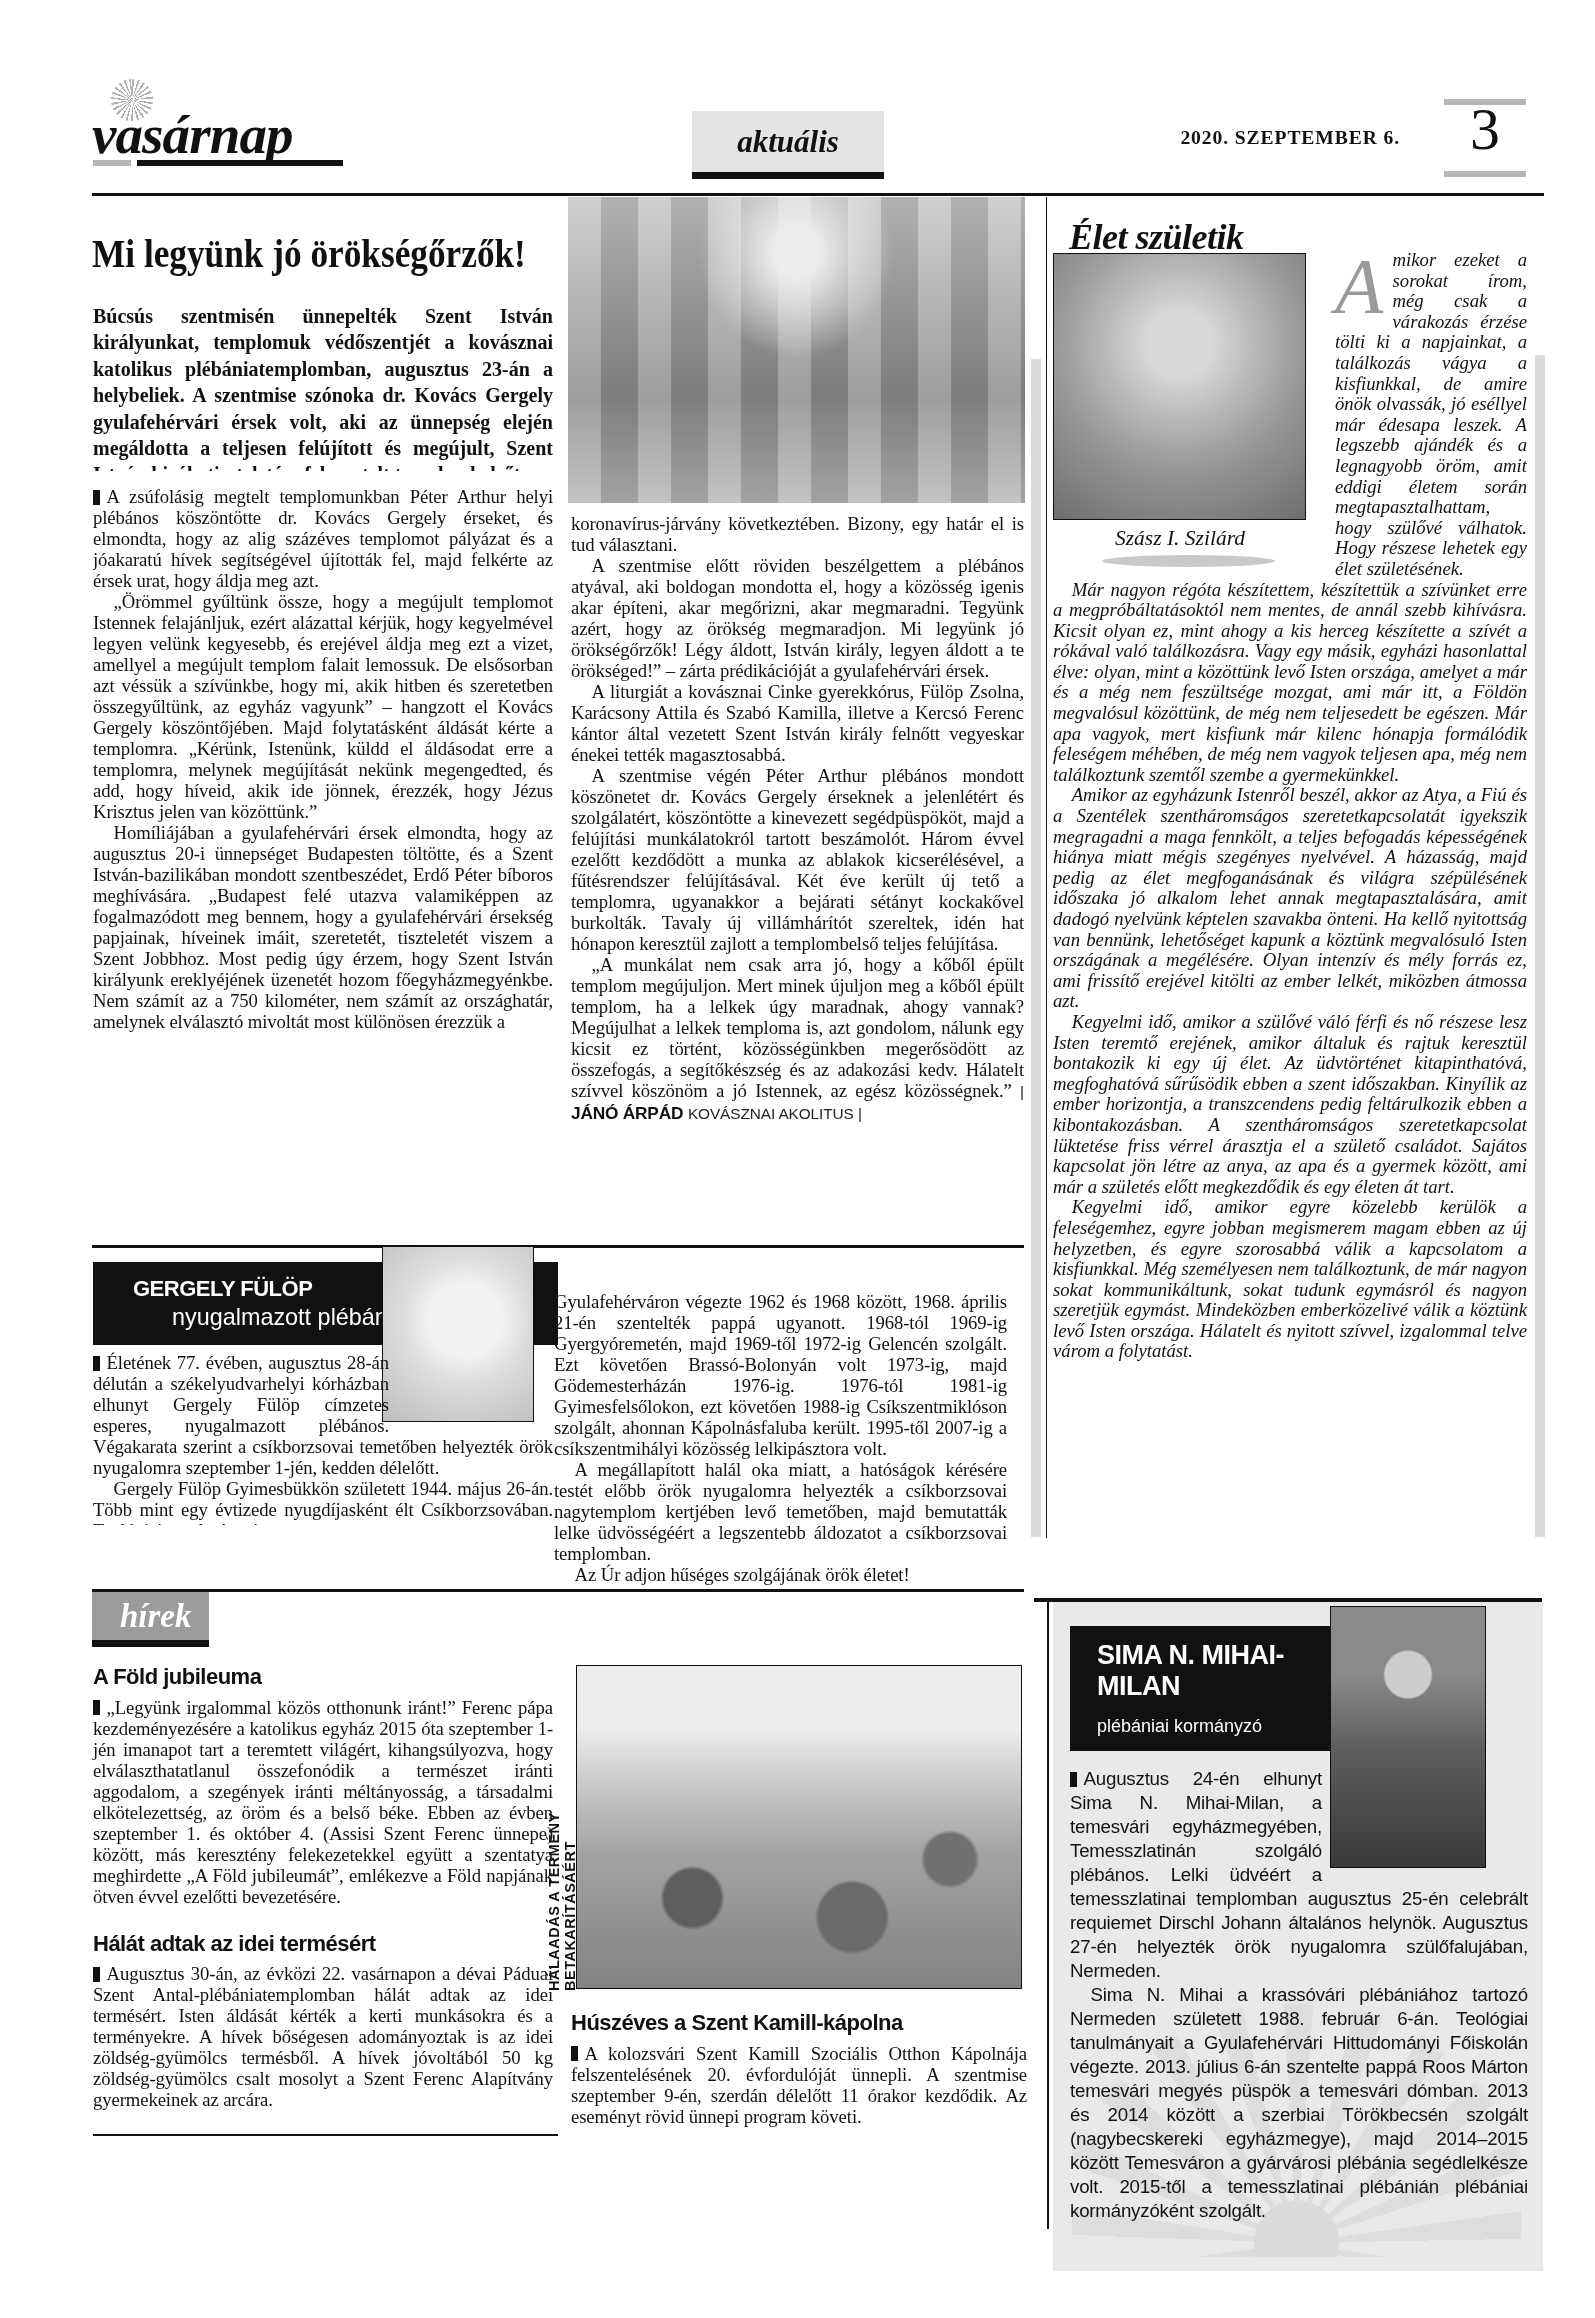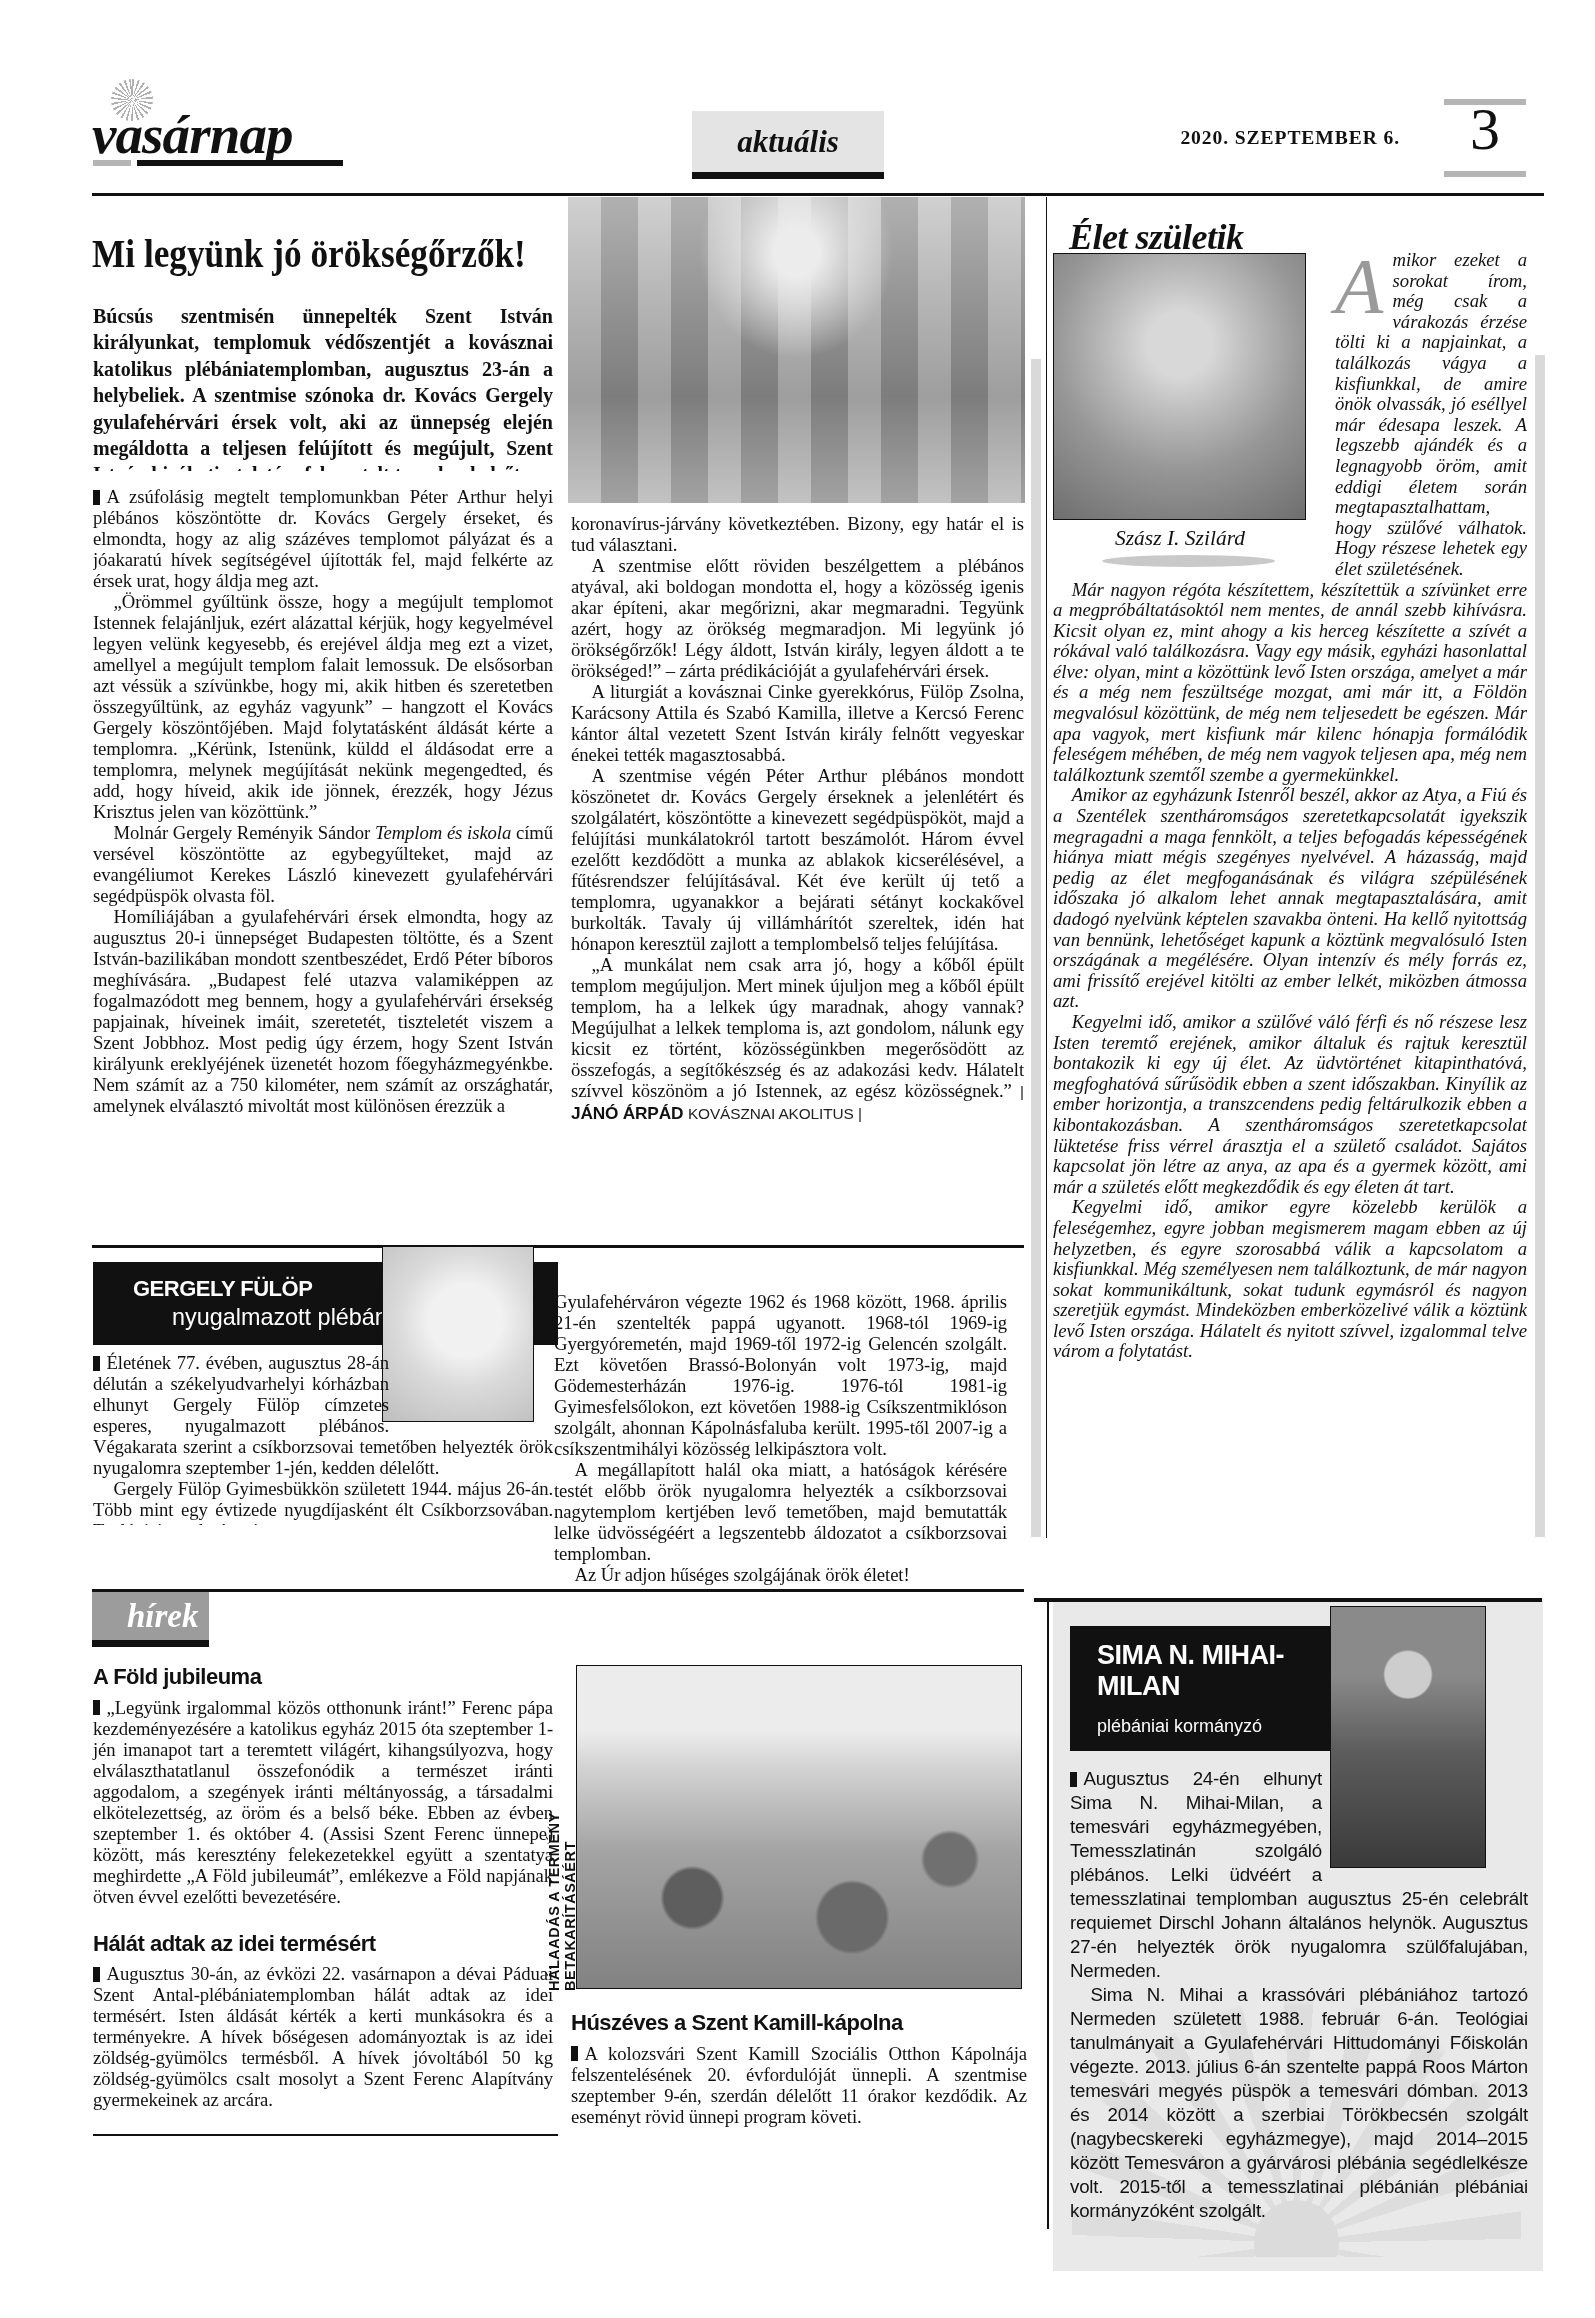--- a/index.html
+++ b/index.html
@@ -70,21 +70,21 @@
   #gergely-box .t2{font-size:23.4px;margin-top:2.8px;margin-left:39px;}
   #gergely-photo{left:382px;top:1246px;width:150px;height:174px;border:1.4px solid #111;
      background:radial-gradient(circle at 55% 42%,#f1f1f1 0 28%,#dadada 52%,#bdbdbd 100%);}
   #gergely-text{left:93px;top:1352px;width:460px;height:173px;}
   #gergely-spacer{float:right;width:164px;height:71px;}
   #gergely-mid{left:554px;top:1291px;width:453px;height:355px;}
   
   #rule-hirek{left:92px;top:1589px;width:932px;height:2.8px;}
   #hirek-box{left:92px;top:1592px;width:117px;height:49px;background:#9c9c9c;color:#fff;
         font-style:italic;font-weight:bold;font-size:33px;display:flex;align-items:center;
-        padding-left:35px;box-sizing:border-box;}
+        padding-left:28px;box-sizing:border-box;}
   #hirek-bar{left:92px;top:1640px;width:117px;height:7px;}
   #hirek-col{left:93px;top:1664px;width:460px;}
   .news-h{font-family:"Liberation Sans",sans-serif;font-weight:bold;font-size:22px;
         letter-spacing:-0.5px;margin:0 0 6.5px 0;}
   .news-t{font-size:18.7px;line-height:21px;text-align:justify;letter-spacing:-0.1px;margin:0 0 24px 0;}
   #hirek-endrule{width:465px;height:2.3px;background:#111;margin-top:4.7px;}
   
   #altar-photo{left:576px;top:1665px;width:444px;height:322px;border:1.9px solid #111;
      background:radial-gradient(circle at 26% 72%,#5e5e5e 0 7%,rgba(0,0,0,0) 8%),
      radial-gradient(circle at 62% 78%,#6a6a6a 0 9%,rgba(0,0,0,0) 10%),
@@ -144,21 +144,20 @@
 
   <div class="abs" id="headline">
     <span>Mi legyünk jó örökségőrzők!</span>
   </div>
   <div class="abs" id="lead">Búcsús szentmisén ünnepelték Szent István királyunkat, templomuk védőszentjét a kovásznai katolikus plébániatemplomban, augusztus 23-án a helybeliek. A szentmise szónoka dr. Kovács Gergely gyulafehérvári érsek volt, aki az ünnepség elején megáldotta a teljesen felújított és megújult, Szent István király tiszteletére felszentelt templombelsőt.</div>
   <div class="abs photo" id="main-photo"></div>
 
   <div class="abs serifcol" id="col1">
     <p class="mk">A zsúfolásig megtelt templomunkban Péter Arthur helyi plébános köszöntötte dr. Kovács Gergely érseket, és elmondta, hogy az alig százéves templomot pályázat és a jóakaratú hívek segítségével újították fel, majd felkérte az érsek urat, hogy áldja meg azt.</p>
     <p class="ind">„Örömmel gyűltünk össze, hogy a megújult templomot Istennek felajánljuk, ezért alázattal kérjük, hogy kegyelmével legyen velünk kegyesebb, és erejével áldja meg ezt a vizet, amellyel a megújult templom falait lemossuk. De elsősorban azt véssük a szívünkbe, hogy mi, akik hitben és szeretetben összegyűltünk, az egyház vagyunk” – hangzott el Kovács Gergely köszöntőjében. Majd folytatásként áldását kérte a templomra. „Kérünk, Istenünk, küldd el áldásodat erre a templomra, melynek megújítását nekünk megengedted, és add, hogy híveid, akik ide jönnek, érezzék, hogy Jézus Krisztus jelen van közöttünk.”</p>
-    <p class="ind"><span>Molnár Gergely Reményik Sándor </span><span class="it">Templom és iskola</span><span> című versével köszöntötte az egybegyűlteket, majd az evangéliumot Kerekes László kinevezett gyulafehérvári segédpüspök olvasta föl.</span></p>
     <p class="ind">Homíliájában a gyulafehérvári érsek elmondta, hogy az augusztus 20-i ünnepséget Budapesten töltötte, és a Szent István-bazilikában mondott szentbeszédet, Erdő Péter bíboros meghívására. „Budapest felé utazva valamiképpen az fogalmazódott meg bennem, hogy a gyulafehérvári érsekség papjainak, híveinek imáit, szeretetét, tiszteletét viszem a Szent Jobbhoz. Most pedig úgy érzem, hogy Szent István királyunk ereklyéjének üzenetét hozom főegyházmegyénkbe. Nem számít az a 750 kilométer, nem számít az országhatár, amelynek elválasztó mivoltát most különösen érezzük a</p>
   </div>
 
   <div class="abs serifcol" id="col2">
     <p>koronavírus-járvány következtében. Bizony, egy határ el is tud választani.</p>
     <p class="ind">A szentmise előtt röviden beszélgettem a plébános atyával, aki boldogan mondotta el, hogy a közösség igenis akar építeni, akar megőrizni, akar megmaradni. Tegyünk azért, hogy az örökség megmaradjon. Mi legyünk jó örökségőrzők! Légy áldott, István király, legyen áldott a te örökséged!” – zárta prédikációját a gyulafehérvári érsek.</p>
     <p class="ind">A liturgiát a kovásznai Cinke gyerekkórus, Fülöp Zsolna, Karácsony Attila és Szabó Kamilla, illetve a Kercsó Ferenc kántor által vezetett Szent István király felnőtt vegyeskar énekei tették magasztosabbá.</p>
     <p class="ind">A szentmise végén Péter Arthur plébános mondott köszönetet dr. Kovács Gergely érseknek a jelenlétért és szolgálatért, köszöntötte a kinevezett segédpüspököt, majd a felújítási munkálatokról tartott beszámolót. Három évvel ezelőtt kezdődött a munka az ablakok kicserélésével, a fűtésrendszer felújításával. Két éve került új tető a templomra, ugyanakkor a bejárati sétányt kockakővel burkolták. Tavaly új villámhárítót szereltek, idén hat hónapon keresztül zajlott a templombelső teljes felújítása.</p>
     <p class="ind"><span>„A munkálat nem csak arra jó, hogy a kőből épült templom megújuljon. Mert minek újuljon meg a kőből épült templom, ha a lelkek úgy maradnak, ahogy vannak? Megújulhat a lelkek temploma is, azt gondolom, nálunk egy kicsit ez történt, közösségünkben megerősödött az összefogás, a segítőkészség és az adakozási kedv. Hálatelt szívvel köszönöm a jó Istennek, az egész közösségnek.” </span><span class="by-role">| </span><span class="by-name">JÁNÓ ÁRPÁD </span><span class="by-role">KOVÁSZNAI AKOLITUS |</span></p>
   </div>

